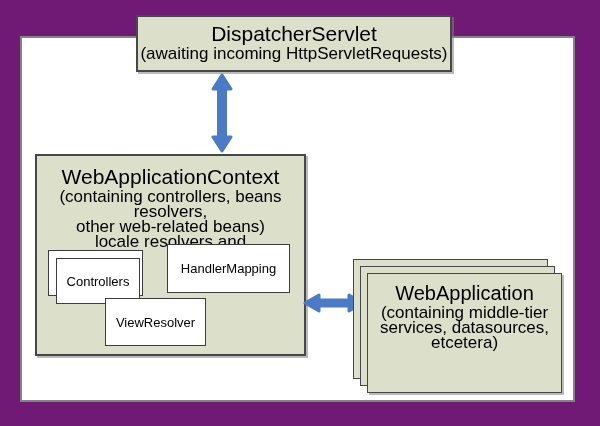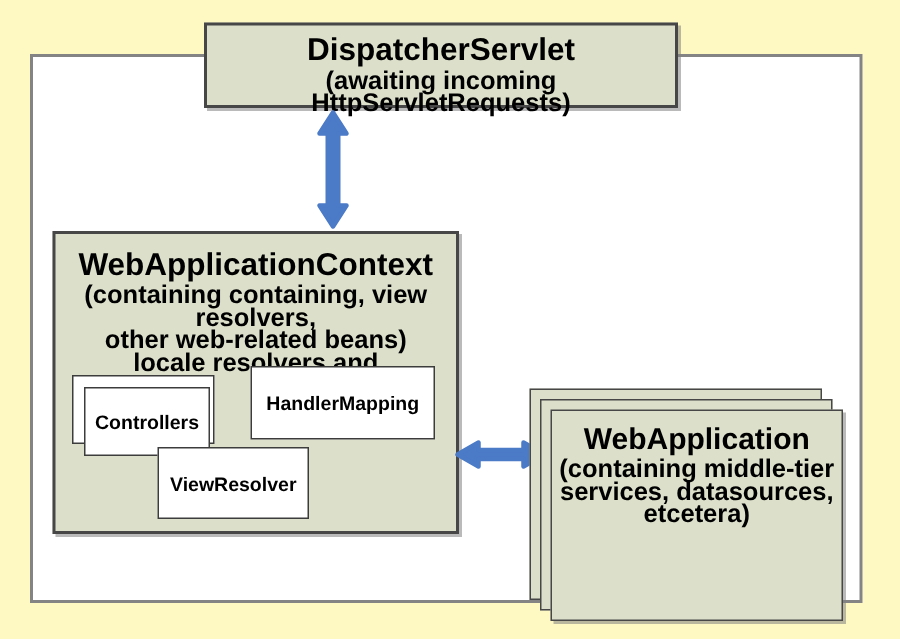--- a/index.html
+++ b/index.html
@@ -6,23 +6,22 @@
   html, body { background: #ffffff; }
   body {
     font-family: "Liberation Sans", sans-serif;
     width: 600px; height: 426px;
     position: relative;
     color: #000;
   }
   .canvas {
     position: absolute; left: 0; top: 0;
     width: 600px; height: 426px;
-    background: #fef9c3;
+    background: #701a75;
     overflow: hidden;
-    font-weight: bold;
   }
   .outer-rect {
     position: absolute;
     left: 20px; top: 36px;
     width: 555px; height: 366px;
     border: 2px solid #848484;
     background: #ffffff;
   }
   .green-box {
     position: absolute;
@@ -60,21 +59,21 @@
     justify-content: center;
     font-size: 13px;
     text-align: center;
   }
   .controllers-back { left: 48px; top: 250px; width: 95px; height: 46px; }
   .controllers-front { left: 56px; top: 258px; width: 84px; height: 46px; align-items: center; }
   .handler-mapping { left: 167px; top: 244px; width: 123px; height: 49px; }
   .view-resolver { left: 105px; top: 298px; width: 101px; height: 48px; }
   .stack-layer {
     position: absolute;
-    width: 195px; height: 141px;
+    width: 195px; height: 120px;
     background: #dcdfca;
     border: 1.5px solid #474747;
   }
   .stack-back { left: 353px; top: 259px; }
   .stack-middle { left: 360px; top: 266px; }
   .stack-front {
     left: 367px; top: 273px;
     box-shadow: 2px 2px 0 rgba(130,130,130,0.55);
     text-align: center;
     padding-top: 7px;
@@ -95,21 +94,21 @@
     <div class="big-title">DispatcherServlet</div>
     <div class="sub-note">(awaiting incoming HttpServletRequests)</div>
   </div>
 
   <svg class="arrow-svg v-arrow" width="28" height="80" viewBox="0 0 28 80">
     <path d="M14,2 L23,16 L17.5,16 L17.5,64 L23,64 L14,78 L5,64 L10.5,64 L10.5,16 L5,16 Z" fill="#4b7ac7" stroke="#4b7ac7" stroke-width="3" stroke-linejoin="round"></path>
   </svg>
 
   <div class="green-box box-webappctx">
     <div class="big-title">WebApplicationContext</div>
-    <div class="sub-note">(containing containing, view resolvers,</div>
+    <div class="sub-note">(containing controllers, beans resolvers,</div>
     <div class="sub-note">other web-related beans)</div>
     <div class="sub-note">locale resolvers and</div>
   </div>
 
   <div class="white-box controllers-back"></div>
   <div class="white-box controllers-front">
     <span>Controllers</span>
   </div>
   <div class="white-box handler-mapping">
     <span>HandlerMapping</span>

